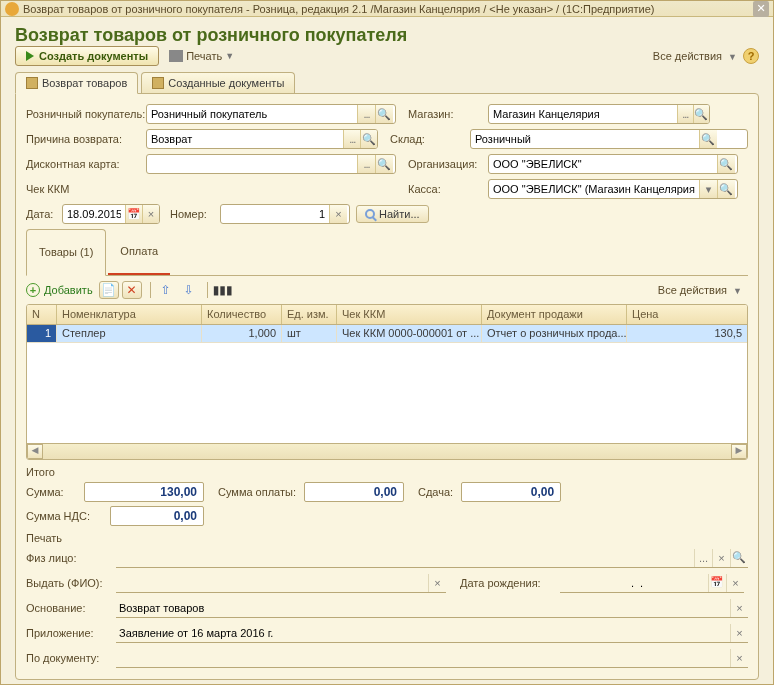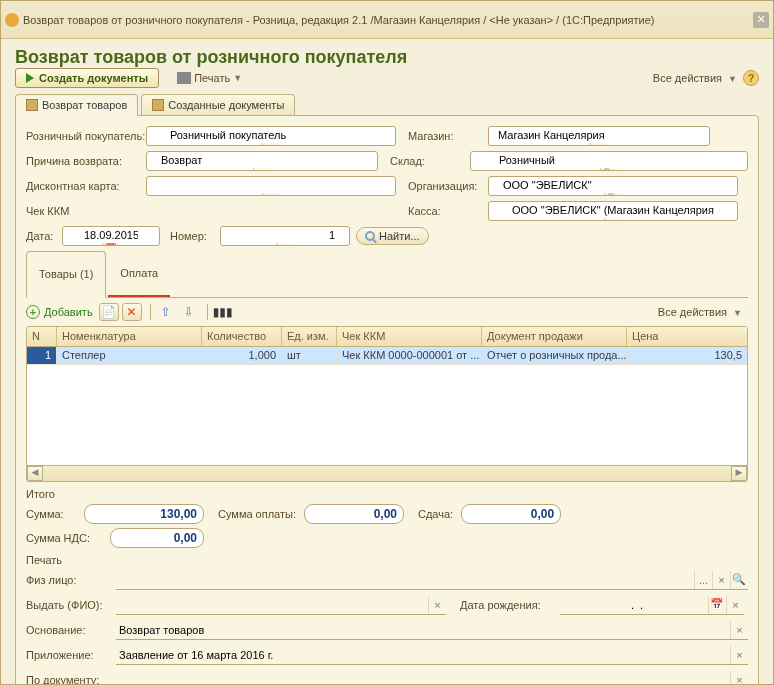--- a/index.html
+++ b/index.html
@@ -9,21 +9,21 @@
     font-size: 11px;
     background: #f5f0dc;
     color: #3a3a3a;
     width: 774px;
     height: 685px;
     overflow: hidden;
     border: 1px solid #bca56a;
   }
   .titlebar {
     background: linear-gradient(#efe8c9, #ede3bd);
-    height: 38px;
+    height: 16px;
     display: flex;
     align-items: center;
     padding: 0 4px;
     border-bottom: 1px solid #c9b87d;
   }
   .titlebar .logo {
     width: 14px; height: 14px;
     background: #e8a83a;
     border-radius: 50%;
     margin-right: 4px;
@@ -53,21 +53,21 @@
   .btn-primary {
     background: linear-gradient(#fffbe8, #f0e4b0);
     border: 1px solid #a8905a;
     border-radius: 3px;
     padding: 3px 10px;
     display: flex;
     align-items: center;
     font-weight: bold;
     color: #3a5a0a;
     cursor: pointer;
-    margin-right: 14px;
+    margin-right: 6px;
   }
   .btn-primary .play-icon {
     width: 0; height: 0;
     border-top: 5px solid transparent;
     border-bottom: 5px solid transparent;
     border-left: 8px solid #3a8a1a;
     margin-right: 5px;
   }
   .print-btn {
     display: flex;
@@ -155,21 +155,20 @@
     margin-left: 12px;
   }
   .input-wrap {
     display: flex;
     align-items: center;
     background: #fff;
     border: 1px solid #b8a878;
     border-radius: 3px;
     height: 20px;
     overflow: hidden;
-    flex-direction: column;
   }
   .input-wrap input {
     border: none;
     outline: none;
     font-size: 11px;
     padding: 2px 4px;
     background: transparent;
     height: 18px;
   }
   .ib { 
@@ -285,21 +284,21 @@
     margin: 6px 0 4px 0;
   }
   .totals-row {
     display: flex;
     align-items: center;
     margin-bottom: 4px;
   }
   .totals-row .lbl { color:#5a4a2a; margin-right:8px; }
   .total-input {
     border: 1px solid #b8a878;
-    border-radius: 9px;
+    border-radius: 2px;
     background: #fff;
     height: 20px;
     padding: 2px 6px;
     text-align: right;
     font-weight: bold;
     color: #1a3a7a;
     font-size: 12px;
   }
   .underline-row {
     display: flex;
@@ -325,21 +324,21 @@
   .ub {
     width: 18px; height: 18px;
     display:flex; align-items:center; justify-content:center;
     font-size:11px; color:#777; cursor:pointer;
     border-left: 1px solid #e0d8b8;
   }
   .find-btn {
     display:flex; align-items:center;
     background: linear-gradient(#fdfae8,#efe3bc);
     border:1px solid #c0b080;
-    border-radius:9px;
+    border-radius:3px;
     padding:2px 8px;
     margin-left:6px;
     cursor:pointer;
   }
   .mag-icon {
     width:10px; height:10px;
     border:2px solid #7aa0d8;
     border-radius:50%;
     position:relative;
     margin-right:4px;

